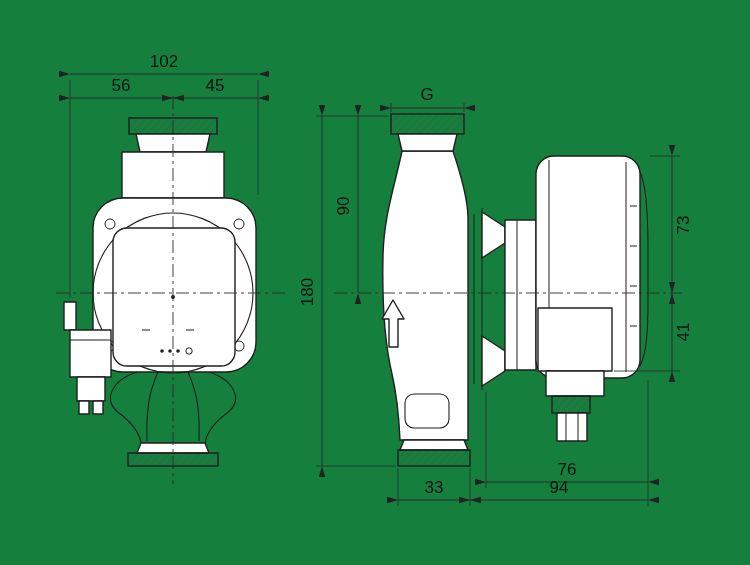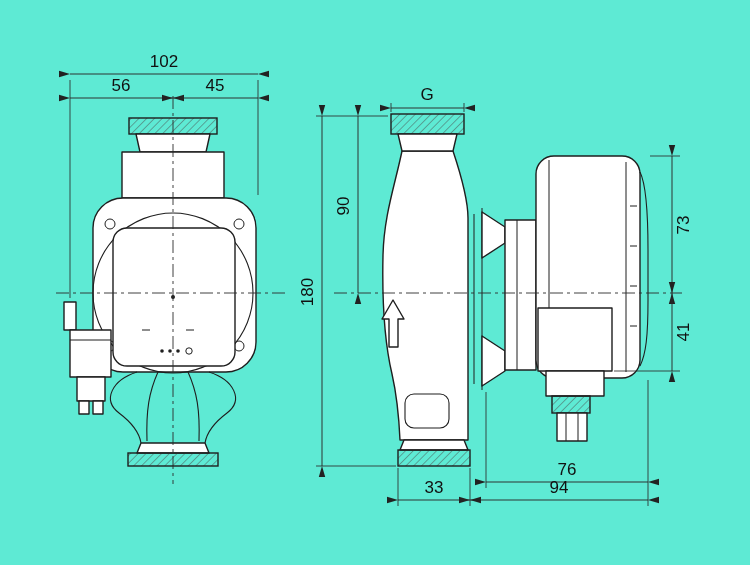--- a/index.html
+++ b/index.html
@@ -1,16 +1,16 @@
 <!DOCTYPE html>
 <html><head>
 <meta charset="utf-8">
 <style>
   html,body{margin:0;padding:0;background:#ffffff;}
-  .canvas{width:750px;height:565px;background:#5eead4;position:relative;overflow:hidden;text-decoration:underline;}
+  .canvas{width:750px;height:565px;background:#15803d;position:relative;overflow:hidden;text-decoration:underline;}
   svg{display:block;}
   .part{fill:#ffffff;stroke:#1f1f1f;stroke-width:1.4;stroke-linejoin:round;}
   .part-thin{fill:none;stroke:#1f1f1f;stroke-width:1.1;stroke-linejoin:round;}
   .hatched{fill:url(#hatch);stroke:#1f1f1f;stroke-width:1.4;}
   .detail{fill:none;stroke:#1f1f1f;stroke-width:1;}
   .fill-dot{fill:#1f1f1f;stroke:none;}
   .centerline{fill:none;stroke:#2b2b2b;stroke-width:0.9;stroke-dasharray:13 4 3 4;}
   .ext{fill:none;stroke:#2b2b2b;stroke-width:0.85;}
   .dimline{fill:none;stroke:#2b2b2b;stroke-width:0.95;}
   .dim-text{font-family:"Liberation Sans", sans-serif;font-size:17px;fill:#111;text-anchor:middle;}

